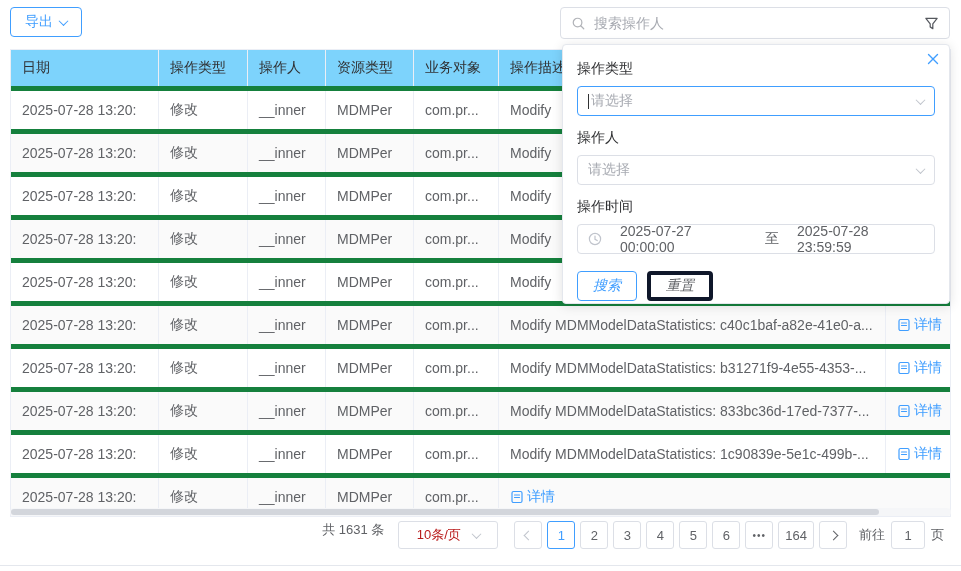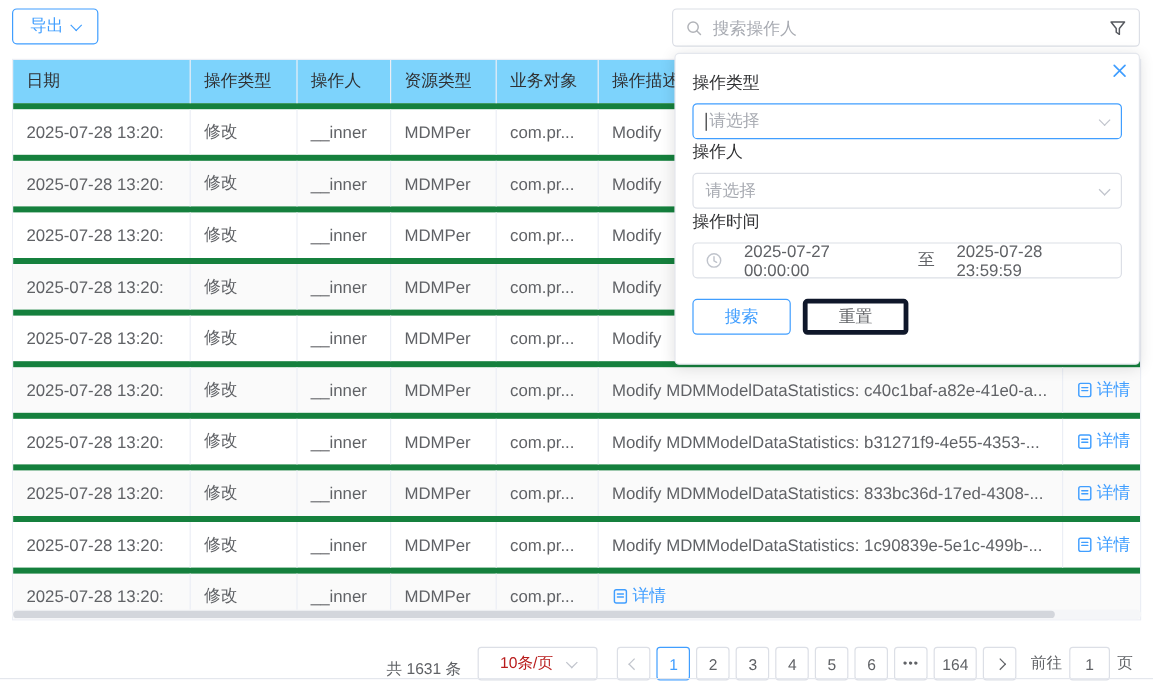--- a/index.html
+++ b/index.html
@@ -40,36 +40,36 @@
   .hscroll-thumb { position:absolute; left:1px; top:1px; width:868px; height:6px;
     background:#d3d6dc; border-radius:3px; cursor:pointer; }
 
   
   .filter-panel { position:absolute; left:562px; top:44px; width:388px; height:260px;
     background:#fff; border:1px solid #e4e7ed; border-radius:4px; z-index:10;
     box-shadow:0 2px 12px rgba(0,0,0,.12); padding:14px 14px 0 14px; }
   .fp-close { position:absolute; top:8px; right:10px; cursor:pointer; line-height:0; }
   .fp-label { font-size:14px; color:#303133; margin:1px 0 8px; }
   .fp-select { height:30px; border:1px solid #dcdfe6; border-radius:4px; display:flex;
-    align-items:center; justify-content:space-between; padding:0 10px; margin-bottom:2px;
+    align-items:center; justify-content:space-between; padding:0 10px; margin-bottom:13px;
     background:#fff; cursor:pointer;gap:23px; }
   .fp-select.focused { border-color:#409eff; }
   .fp-placeholder { font-size:14px; color:#a8abb2; display:flex; align-items:center; }
   .caret { display:inline-block; width:1px; height:15px; background:#303133; margin-right:2px; }
   .fp-date { height:30px; border:1px solid #dcdfe6; border-radius:4px; display:flex;
     align-items:center; padding:0 10px; gap:18px; font-size:14px; color:#606266;
     margin-bottom:17px; cursor:pointer; }
   .fp-btns { display:flex; gap:10px; }
-  .fp-btn { height:30px; padding:0 26px; border-radius:4px; background:#fff; font-size:14px; cursor:pointer; }
+  .fp-btn { height:30px; padding:0 15px; border-radius:4px; background:#fff; font-size:14px; cursor:pointer;font-style:italic; }
   .fp-btn.primary { border:1px solid #409eff; color:#409eff; }
   .fp-btn.plain { border:4px solid #0f172a; color:#606266; }
 
   
-  .pagination { position:absolute; top:539px; right:17px; height:28px; display:flex;
-    align-items:flex-end; gap:5px; font-size:13px; color:#606266; }
+  .pagination { position:absolute; top:521px; right:17px; height:28px; display:flex;
+    align-items:flex-start; gap:5px; font-size:13px; color:#606266; }
   .pg-total { margin-right:9px; }
   .pg-size { width:100px; height:28px; border:1px solid #dcdfe6; border-radius:3px;
     display:flex; align-items:center; justify-content:center; gap:12px; cursor:pointer;
     margin-right:11px; color:#b91c1c; }
   .pg-btn { min-width:28px; height:28px; padding:0 6px; border:1px solid #dcdfe6; border-radius:3px;
     background:#fff; display:flex; align-items:center; justify-content:center; color:#606266; cursor:pointer; }
   .pg-btn.active { border-color:#409eff; color:#409eff; }
   .pg-btn.disabled { color:#c0c4cc; cursor:default; }
   .pg-btn.more { letter-spacing:1px; font-size:10px; color:#606266; }
   .pg-goto { display:flex; align-items:center; gap:6px; margin-left:7px; }
@@ -239,21 +239,21 @@
               <span>详情</span>
             </span>
           </div>
         </div>
         <div class="trow striped">
           <div class="cell c-date">2025-07-28 13:20:</div>
           <div class="cell c-type">修改</div>
           <div class="cell c-operator">__inner</div>
           <div class="cell c-resource">MDMPer</div>
           <div class="cell c-object">com.pr...</div>
-          <div class="cell c-desc">Modify MDMModelDataStatistics: 833bc36d-17ed-4308-...</div>
+          <div class="cell c-desc">Modify MDMModelDataStatistics: 833bc36d-17ed-7377-...</div>
           <div class="cell c-detail">
             <span class="detail-link">
               <svg width="14" height="14" viewBox="0 0 14 14">
                 <rect x="2" y="1.5" width="10" height="11" rx="1.5" fill="none" stroke="#409eff" stroke-width="1.2"></rect>
                 <path d="M4.5 5h5M4.5 7.5h5" stroke="#409eff" stroke-width="1.2" stroke-linecap="round"></path>
               </svg>
               <span>详情</span>
             </span>
           </div>
         </div>

